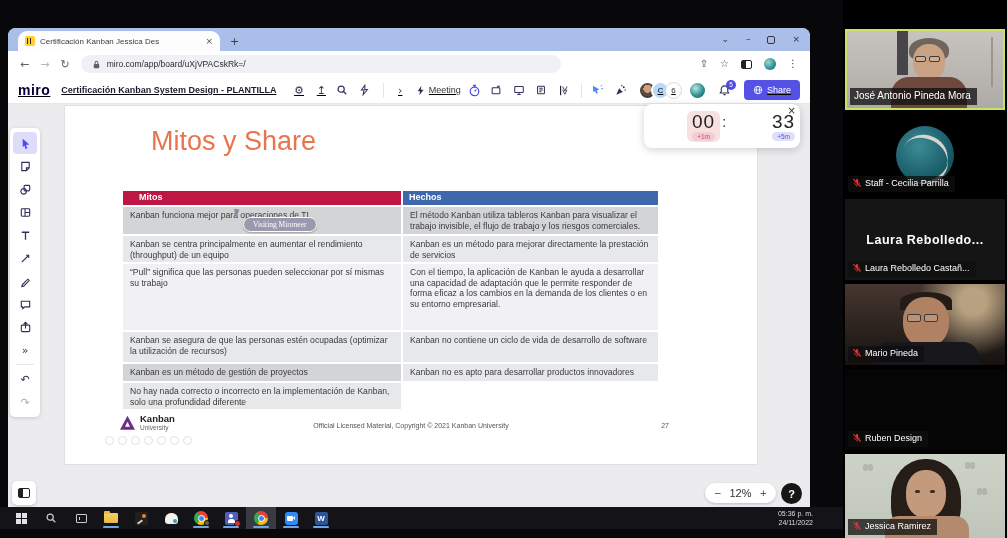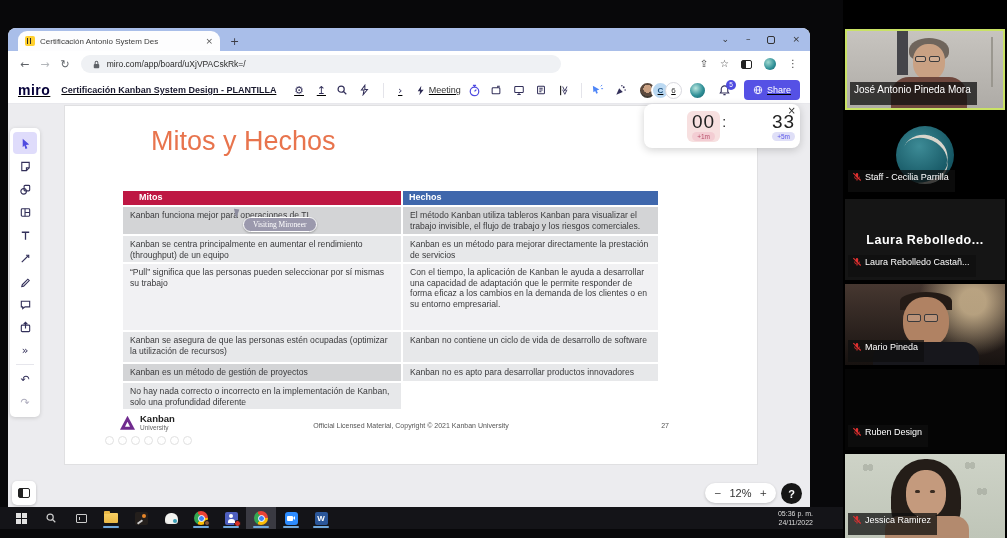--- a/index.html
+++ b/index.html
@@ -134,21 +134,21 @@
   .zoomapp::before { content:""; position:absolute; left:2.5px; top:4.5px; width:5.5px; height:4.5px; background:#fff; border-radius:1px; }
   .zoomapp::after { content:""; position:absolute; left:8.5px; top:4.5px; border-top:2.25px solid transparent; border-bottom:2.25px solid transparent; border-right:2.5px solid #fff; }
   .word { width:13px; height:13px; background:#2b579a; border-radius:2px; color:#fff; font-size:8px; font-weight:bold; display:flex; align-items:center; justify-content:center; }
   .clock { position:absolute; right:30px; top:2px; text-align:right; color:#ddd; font-size:7px; line-height:9px; }
 
   
   .sidebar { position:absolute; left:843px; top:0; width:164px; height:538px; background:#000; }
   .tile { position:absolute; left:2px; width:160px; height:81px; background:#000; overflow:hidden; }
   .tile.activebrd { border:2px solid #c9e265; }
   .vid { position:absolute; inset:0; }
-  .name-tag { position:absolute; left:3px; bottom:3px; background:rgba(15,15,15,.75); color:#fff; font-size:9px; padding:2px 6px 10px 4px; display:flex; align-items:flex-end; gap:3px; max-width:152px; white-space:nowrap; overflow:hidden; z-index:3; }
+  .name-tag { position:absolute; left:3px; bottom:3px; background:rgba(15,15,15,.75); color:#fff; font-size:9px; padding:2px 6px 4px 4px; display:flex; align-items:flex-end; gap:3px; max-width:152px; white-space:nowrap; overflow:hidden; z-index:3; }
 
   .jose { background:linear-gradient(180deg,#c7c4bf,#aeaba6); }
   .jose-door { position:absolute; left:50px; top:0; width:11px; height:44px; background:#45454a; }
   .jose-panel { position:absolute; right:10px; top:6px; width:2px; height:50px; background:#9a978f; }
   .hair1 { position:absolute; left:62px; top:7px; width:40px; height:24px; border-radius:50% 50% 40% 40%; background:#6f655c; }
   .face1 { position:absolute; left:66px; top:13px; width:32px; height:36px; border-radius:46%; background:#c9a183; }
   .shirt1 { position:absolute; left:44px; top:46px; width:76px; height:38px; border-radius:18px 18px 0 0; background:#6e473d; }
   .spec { position:absolute; display:flex; gap:3px; }
   .spec i { display:block; border:1.5px solid #3a3a3c; border-radius:2px; background:rgba(255,255,255,.14); }
   .spec-s i { width:11px; height:6px; }
@@ -182,21 +182,21 @@
 </head>
 <body>
 
 <div class="stage">
   <div class="share">
 
     <div class="browser">
       <div class="tabstrip">
         <div class="tab">
           <span class="favicon"></span>
-          <span class="tab-title">Certificación Antonio System Des</span>
+          <span class="tab-title">Certificación Kanban Jessica Des</span>
           <span class="tab-close uico">×</span>
         </div>
         <span class="newtab uico">+</span>
         <div class="win-controls">
           <span class="uico">⌄</span>
           <span class="uico">–</span>
           <span class="restore-box"></span>
           <span class="uico">×</span>
         </div>
       </div>
@@ -309,21 +309,21 @@
               <circle cx="6" cy="6" r="4.5"></circle>
               <ellipse cx="6" cy="6" rx="2" ry="4.5"></ellipse>
               <line x1="1.5" y1="6" x2="10.5" y2="6"></line>
             </svg>
           <span>Share</span>
         </span>
       </div>
 
       <div class="board">
         <div class="slide">
-          <div class="slide-title">Mitos y Hechos</div>
+          <div class="slide-title">Mitos y Share</div>
 
           <div class="tbl">
             <div class="hcell h-myth">Mitos</div>
             <div class="hcell h-fact">Hechos</div>
 
             <div class="cell rA">Kanban funciona mejor para operaciones de TI</div>
             <div class="cell rA">El método Kanban utiliza tableros Kanban para visualizar el trabajo invisible, el flujo de trabajo y los riesgos comerciales.</div>
 
             <div class="cell rB">Kanban se centra principalmente en aumentar el rendimiento (throughput) de un equipo</div>
             <div class="cell rB">Kanban es un método para mejorar directamente la prestación de servicios</div>

